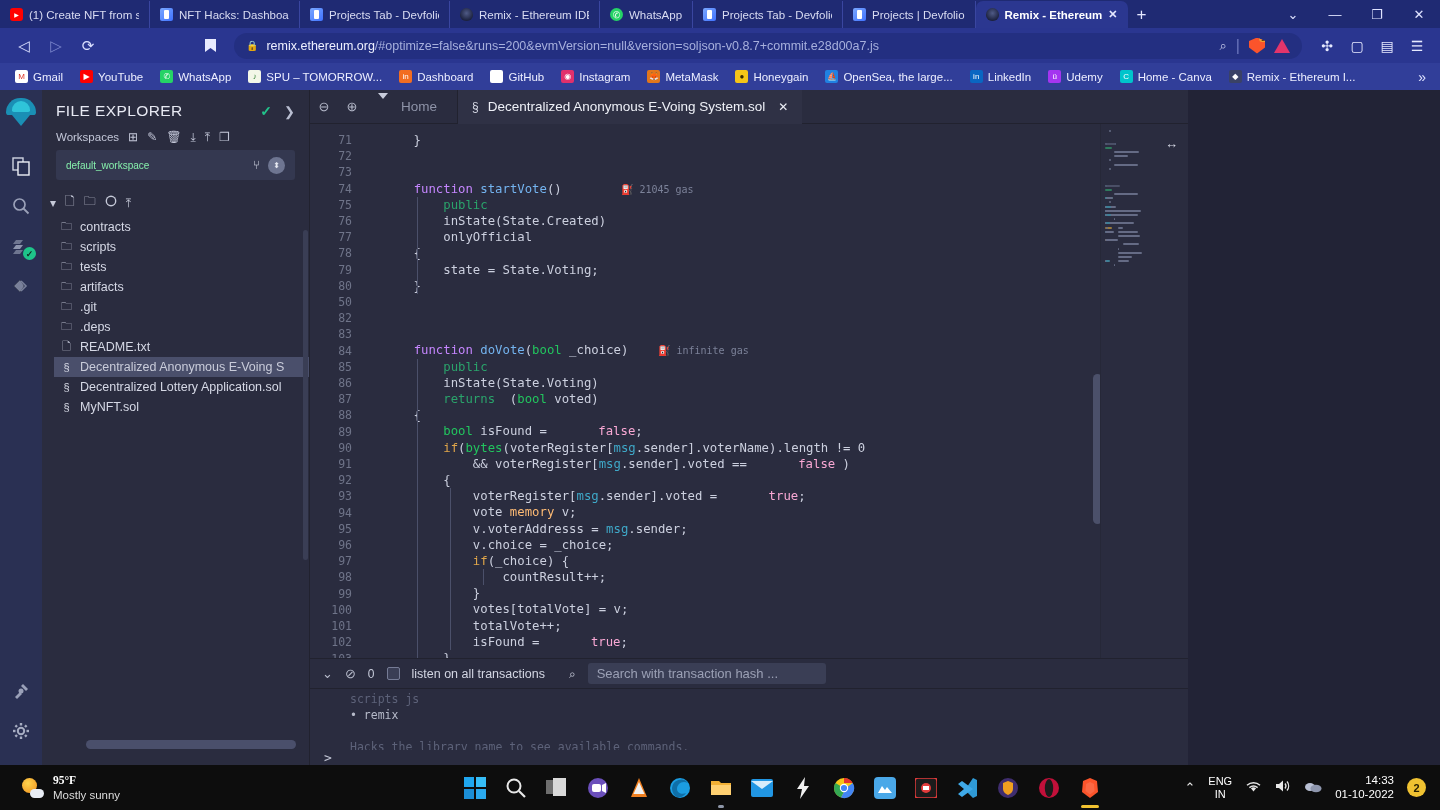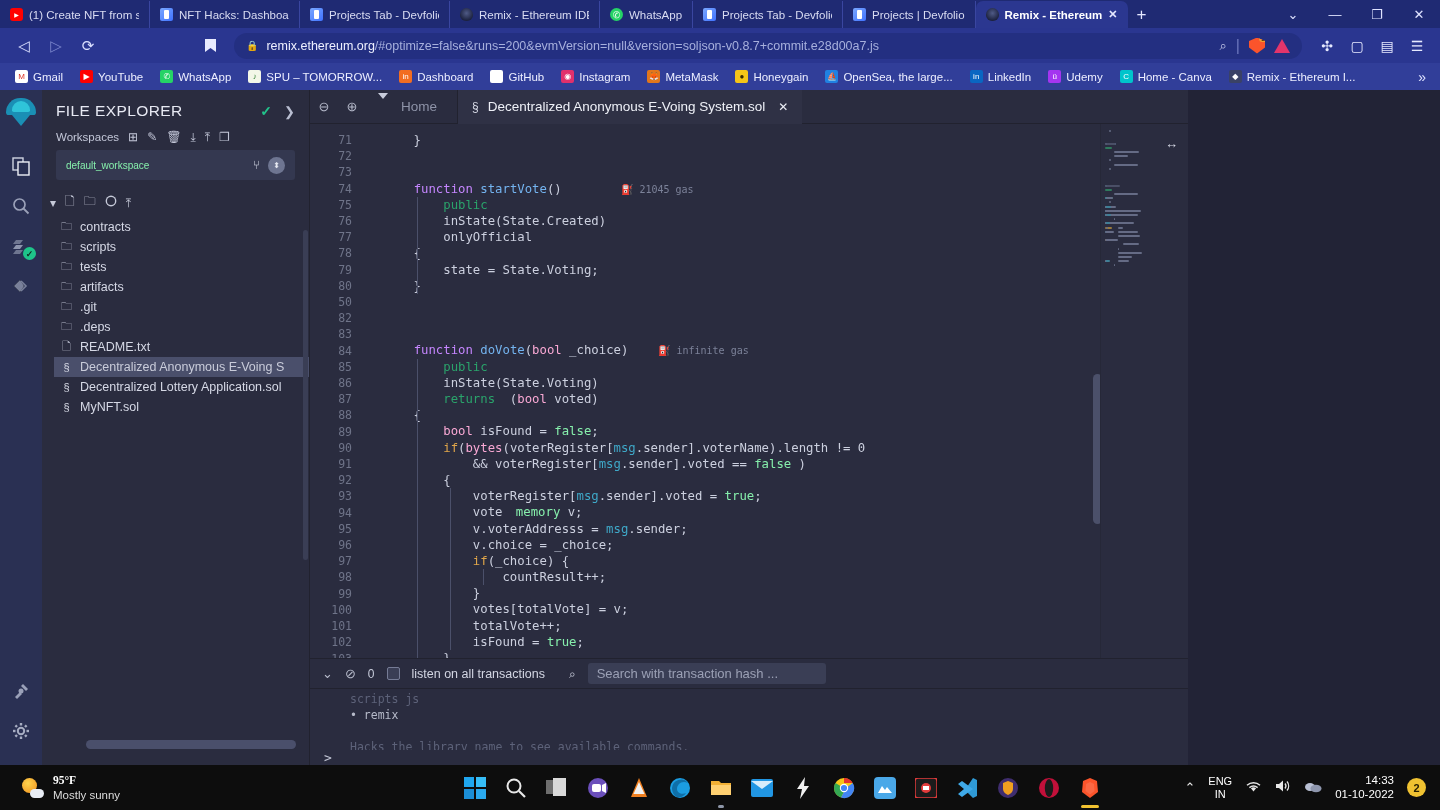--- a/index.html
+++ b/index.html
@@ -157,25 +157,25 @@
   #code-scroll { flex: 1; display: flex; position: relative; }
   #gutter { width: 52px; flex: 0 0 52px; text-align: right; padding: 8px 10px 0 0;
     font-family: "DejaVu Sans Mono", monospace; font-size: 11.5px; color: #6f7489;
     line-height: 16.2px; user-select: none; }
   #code { flex: 1; padding: 8px 0 0 0; font-family: "DejaVu Sans Mono", monospace;
     font-size: 12.3px; line-height: 16.2px; color: #c8ccdb; white-space: pre; }
   .code-line { height: 16.2px; padding-left: 22px; position: relative; }
   .ind-guide { position: absolute; top:0; bottom:0; width: 1px; background: #4b506a; }
   .kw { color: #c586ff; }
   .fn { color: #74b4f0; }
-  .type { color: #f9a8d4; text-align: center; }
+  .type { color: #22c55e; text-align: center; }
   .mod { color: #2aa36b; }
   .ctrl { color: #e0a64a; }
-  .val { color: #86efac; }
-  .mem { color: #86efac; margin-left: 6px; }
+  .val { color: #f9a8d4; margin-left: 44px; }
+  .mem { color: #fdba74; }
   .msg { color: #3fa9c9; }
   .plain { color: #ccd0df; }
   .gas { color: #7c8299; font-size: 10px; font-family: "DejaVu Sans Mono", monospace; }
   .gasicon { color: #9aa0b4; font-size: 10px; }
 
   #minimap { width: 88px; flex: 0 0 88px; background: #2a2c3f; position: relative;
     border-left: 1px solid #262838; overflow: hidden; }
   .mm-line { position: absolute; height: 2px; border-radius: 1px; }
   #editor-vscroll { position: absolute; right: 86px; top: 250px; width: 9px; height: 150px;
     background: #4b506a; border-radius: 5px; }

